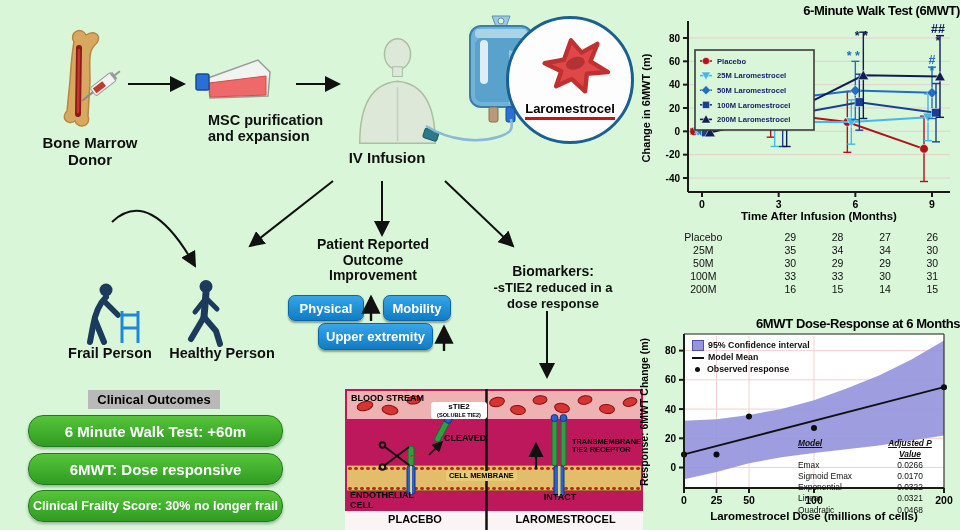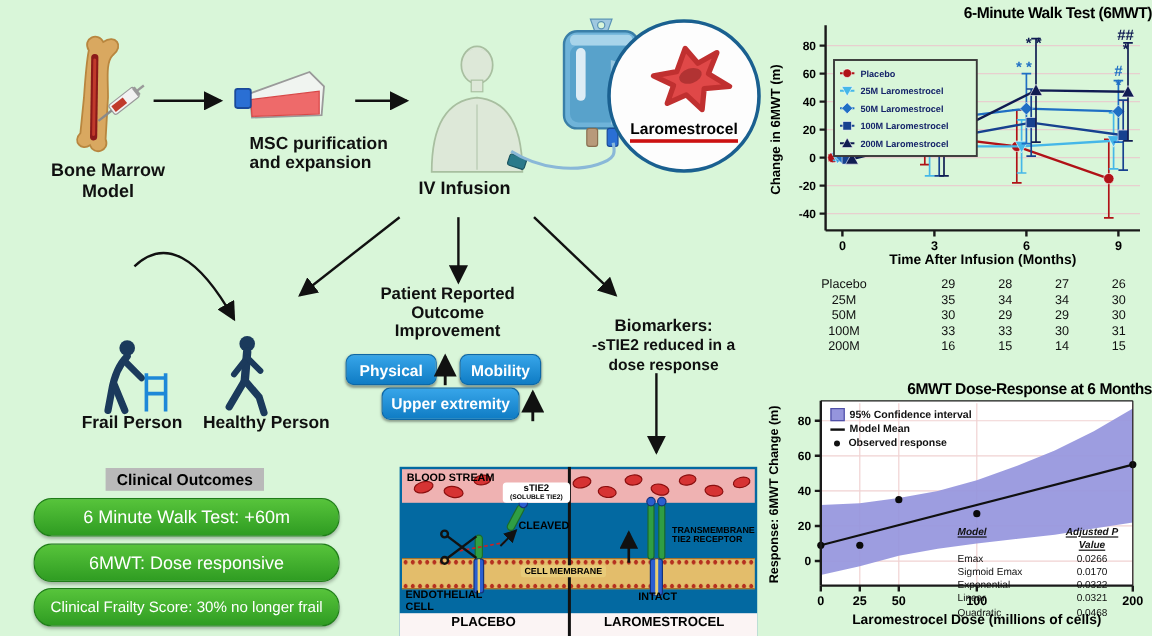--- a/index.html
+++ b/index.html
@@ -5,40 +5,40 @@
   html,body{margin:0;padding:0;background:#d9f6d9;font-family:"Liberation Sans",sans-serif;}
   #stage{position:relative;width:960px;height:530px;background:#d9f6d9;overflow:hidden;}
   .abs{position:absolute;}
   svg{display:block;}
   svg text{font-family:"Liberation Sans",sans-serif;}
   .lbl{font-weight:bold;color:#101010;text-align:center;line-height:1.12;}
   .semib{font-weight:600;}
   .bluebtn{background:linear-gradient(#37a5e9,#0f7cc4);color:#fff;font-weight:bold;
     border:1px solid #0d67a6;border-radius:7px;display:flex;align-items:center;justify-content:center;
     box-shadow:0 1.5px 2px rgba(0,0,0,.35);cursor:pointer;}
-  .greenbtn{background:linear-gradient(#57c43b,#2f9c22);color:#fff;font-weight:normal;
+  .greenbtn{background:linear-gradient(#57c43b,#2f9c22);color:#fff;font-weight:bold;
     border:1.5px solid #1f7d18;border-radius:15px;display:flex;align-items:center;justify-content:center;
     box-shadow:0 2px 3px rgba(0,0,0,.28);cursor:pointer;}
   .grayhdr{background:#b9b9b9;color:#000;font-weight:bold;display:flex;align-items:center;justify-content:center;}
   .chart-title{font-weight:bold;font-size:13px;color:#000;text-align:right;letter-spacing:-0.4px;}
   
   table.sample{border-collapse:collapse;width:100%;font-size:10.5px;color:#111;}
   table.sample th{font-weight:bold;padding:1px 2px;text-align:center;}
   table.sample td{padding:0.5px 2px;text-align:center;}
   
   .dl-row{display:flex;align-items:center;gap:4px;font-size:8.8px;font-weight:600;color:#111;line-height:1.35;}
   .dl-swatch{width:10px;height:9px;background:#9595dd;border:1px solid #5050a8;display:inline-block;}
   .dl-line{width:12px;height:0;border-top:2px solid #111;display:inline-block;}
   .dl-dot{width:5px;height:5px;border-radius:50%;background:#111;display:inline-block;margin:0 3px;}
   
   .mt-row{display:flex;justify-content:space-between;font-size:8.4px;color:#111;line-height:1.32;}
   .mt-row span:last-child{width:64px;text-align:center;}
   .mt-hdr span{font-style:italic;font-weight:bold;text-decoration:underline;}
   
-  #tie2{background:#0369a1;}
+  #tie2{background:#be185d;margin-left:12px;}
   .tlab{position:absolute;font-weight:bold;color:#000;line-height:1.08;}
   .membrane{background-color:#e3bd6b;
     background-image:radial-gradient(circle,#b5301f 1.6px,rgba(0,0,0,0) 2px),
                      radial-gradient(circle,#b5301f 1.6px,rgba(0,0,0,0) 2px);
     background-size:6px 7px,6px 7px;background-position:0 -1px,0 19px;
     background-repeat:repeat-x,repeat-x;border-top:1px solid #a4722c;border-bottom:1px solid #a4722c;}
 </style>
 </head>
 <body>
 
@@ -49,21 +49,21 @@
     <path d="M31,22 L30,88" stroke="#8b1a1a" stroke-width="6" stroke-linecap="round"></path>
     <path d="M31,24 L30,86" stroke="#c0392b" stroke-width="2.5" stroke-linecap="round"></path>
     <g transform="rotate(-38 52 62)">
       <rect x="44" y="56" width="26" height="10" rx="2" fill="#f2f2f2" stroke="#9a9a9a"></rect>
       <rect x="46" y="58" width="12" height="6" fill="#c0392b"></rect>
       <line x1="30" y1="61" x2="44" y2="61" stroke="#8a8a8a" stroke-width="2"></line>
       <line x1="70" y1="57" x2="70" y2="65" stroke="#9a9a9a" stroke-width="3"></line>
       <line x1="70" y1="61" x2="78" y2="61" stroke="#9a9a9a" stroke-width="2"></line>
     </g>
   </svg>
-  <div class="abs lbl" style="left:32px;top:135px;width:116px;font-size:15px;">Bone Marrow Model</div>
+  <div class="abs lbl" style="left:32px;top:135px;width:116px;font-size:15px;">Bone Marrow Donor</div>
 
   <svg class="abs" style="left:192px;top:56px;" width="82" height="54" viewBox="0 0 82 54">
     <polygon points="16,22 66,4 78,16 76,40 18,42" fill="#f3f3f3" fill-opacity="0.85" stroke="#9a9a9a" stroke-width="1.5"></polygon>
     <polygon points="17,27 74,20 74,39 18,41" fill="#ee6a6a" stroke="#d84848" stroke-width="1"></polygon>
     <rect x="4" y="18" width="13" height="16" rx="2" fill="#2a6fd4" stroke="#1a4a9a" stroke-width="1.5"></rect>
   </svg>
   <div class="abs lbl" style="left:172px;top:112px;width:128px;font-size:14.5px;font-weight:600;text-align:left;margin-left:36px;">MSC purification and expansion</div>
 
   <svg class="abs" style="left:352px;top:36px;" width="92" height="110" viewBox="0 0 95 112">
     <ellipse cx="47" cy="18" rx="13.5" ry="16" fill="#dde8d8" stroke="#a8bfa0" stroke-width="1.5"></ellipse>

